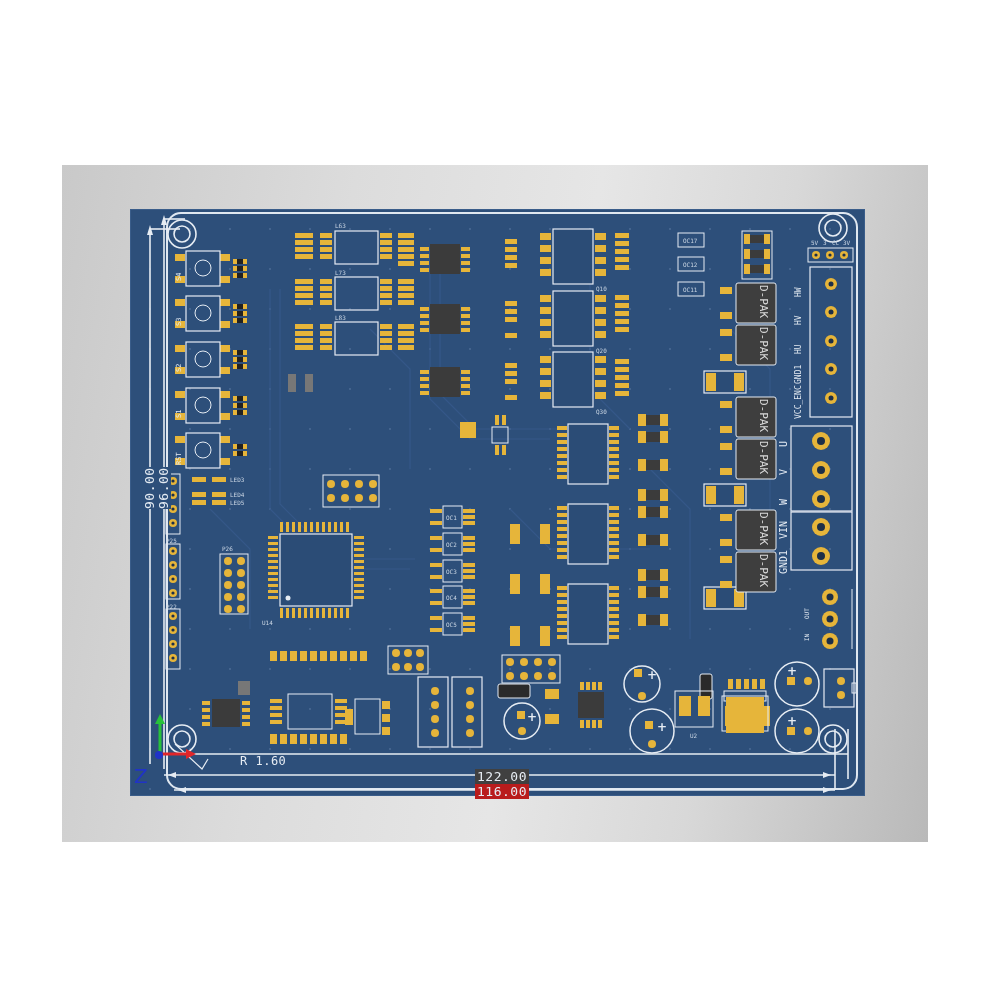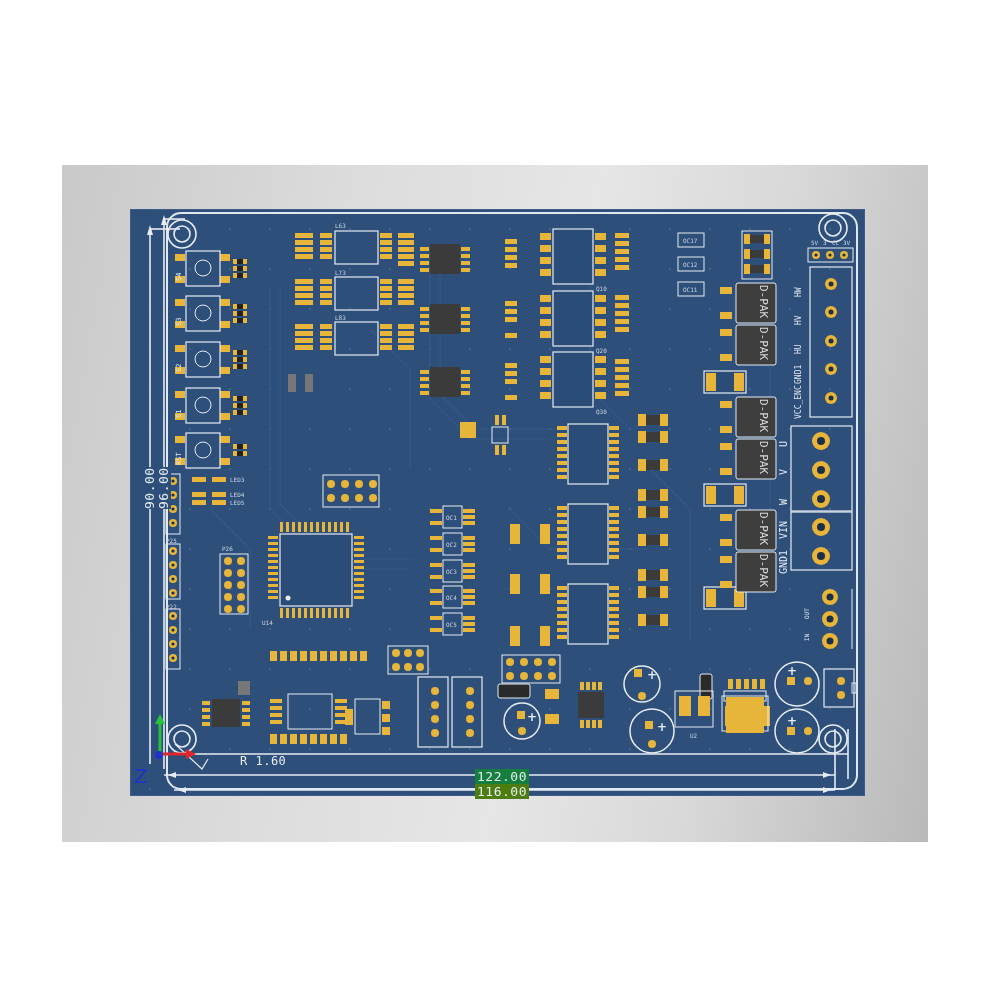--- a/index.html
+++ b/index.html
@@ -851,24 +851,24 @@
   <g fill="#e6b53a">
         <rect x="365" y="206" width="4" height="10"></rect>
         <rect x="372" y="206" width="4" height="10"></rect>
         <rect x="365" y="236" width="4" height="10"></rect>
         <rect x="372" y="236" width="4" height="10"></rect>
       </g>
   <rect x="330" y="213" width="16" height="16" fill="#e6b53a"></rect>
 </svg>
 
 <div class="abs" style="left:345px;top:557px;">
-  <span class="dim" style="background:#15803d;padding:0 2px;">122.00</span>
+  <span class="dim" style="background:#404040;padding:0 2px;">122.00</span>
 </div>
 <div class="abs" style="left:345px;top:572px;">
-  <span class="dim" style="background:#4d7c0f;padding:0 2px;">116.00</span>
+  <span class="dim" style="background:#b91c1c;padding:0 2px;">116.00</span>
 </div>
 <div class="vlbl dim" style="left:12px;top:300px;background:#2d4f7a;">90.00</div>
 <div class="vlbl dim" style="left:26px;top:300px;background:#2d4f7a;">96.00</div>
 <div class="abs dim" style="left:82px;top:545px;font-size:12px;margin-left:28px;">R 1.60</div>
 
 <div class="vlbl" style="left:45px;top:72px;font-size:7px;">S4</div>
 <div class="vlbl" style="left:45px;top:117px;font-size:7px;">S3</div>
 <div class="vlbl" style="left:45px;top:163px;font-size:7px;">S2</div>
 <div class="vlbl" style="left:45px;top:209px;font-size:7px;">S1</div>
 <div class="vlbl" style="left:45px;top:256px;font-size:7px;">RST</div>

